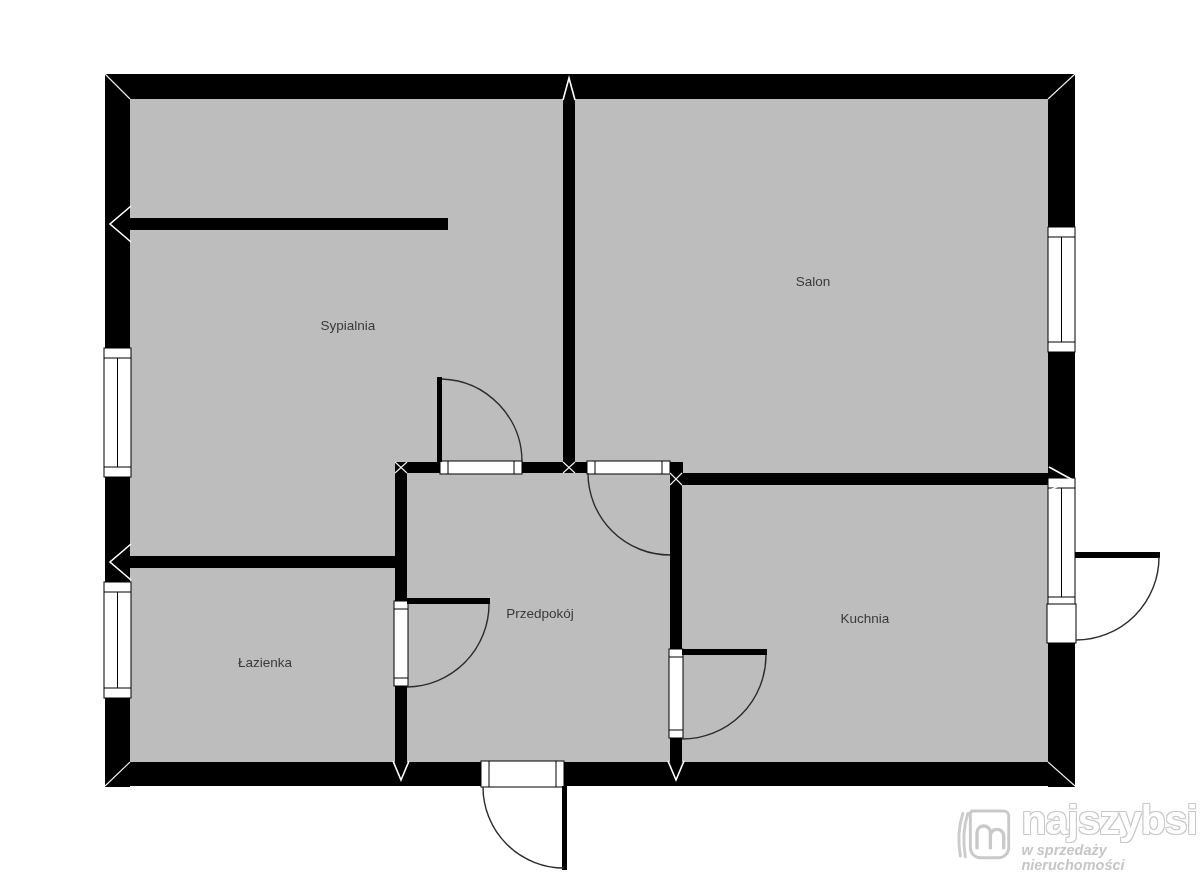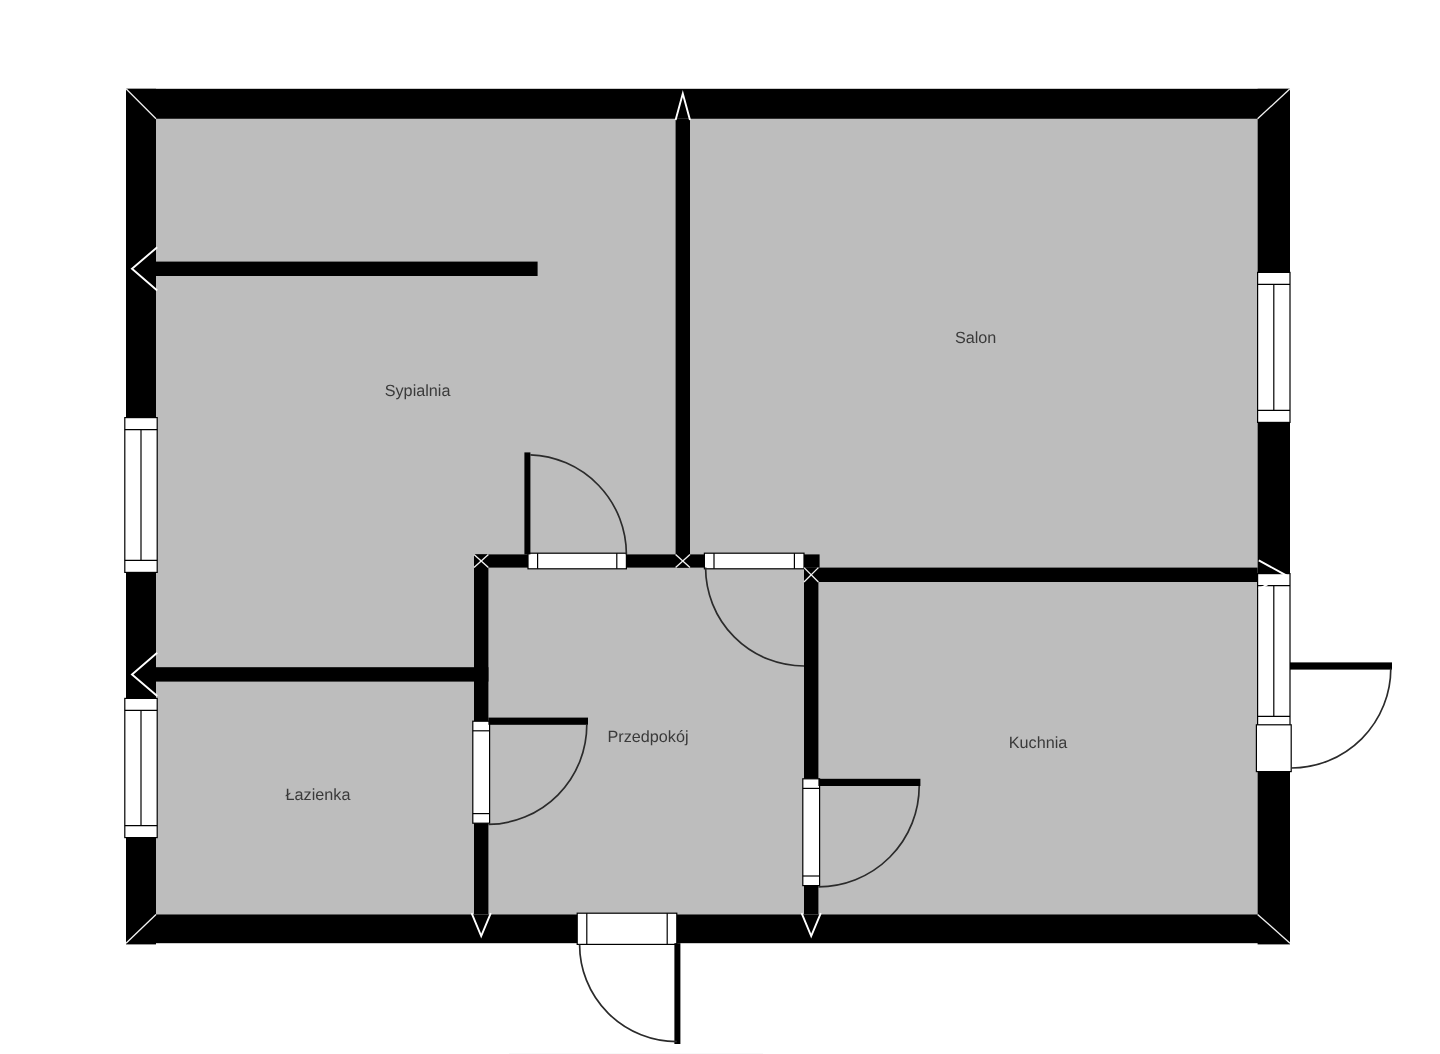--- a/index.html
+++ b/index.html
@@ -154,13 +154,25 @@
 
     <g>
       <text class="room-label" x="348" y="330">Sypialnia</text>
       <text class="room-label" x="813" y="286">Salon</text>
       <text class="room-label" x="265" y="667">Łazienka</text>
       <text class="room-label" x="540" y="618">Przedpokój</text>
       <text class="room-label" x="865" y="623">Kuchnia</text>
     </g>
   </svg>
 
+  <div class="logo">
+    <svg width="76" height="72" viewBox="0 0 76 72">
+      <path d="M 10 60 C 7 42 8 24 13 9" fill="none" stroke="#cccccc" stroke-width="3.5" stroke-linecap="round"></path>
+      <path d="M 16 61 C 13 43 14 24 19 9" fill="none" stroke="#cccccc" stroke-width="3.5" stroke-linecap="round"></path>
+      <path d="M 24 6 H 62 a 6 6 0 0 1 6 6 V 50 a 12 12 0 0 1 -12 12 H 34 a 12 12 0 0 1 -12 -12 V 8 Z" fill="#ffffff" stroke="#c9c9c9" stroke-width="3.5"></path>
+      <path d="M 30 52 V 32 a 8 8 0 0 1 16 0 V 52 M 46 36 a 8 8 0 0 1 16 0 V 52" fill="none" stroke="#c9c9c9" stroke-width="4"></path>
+    </svg>
+    <div class="logo-text">
+      <span class="logo-brand">najszybsi</span>
+      <span class="logo-tagline">w sprzedaży nieruchomości</span>
+    </div>
+  </div>
 </div>
 
 </body></html>

